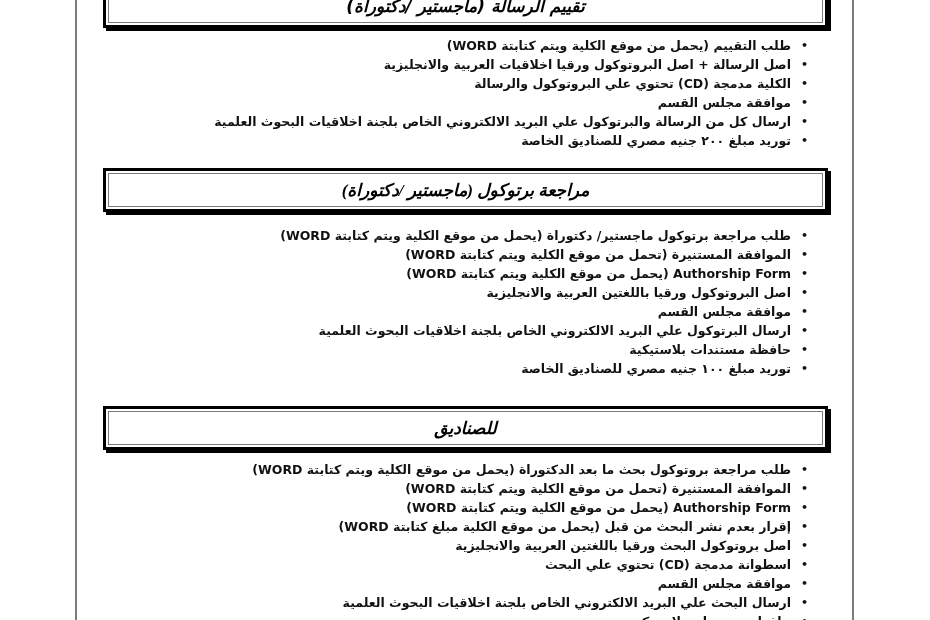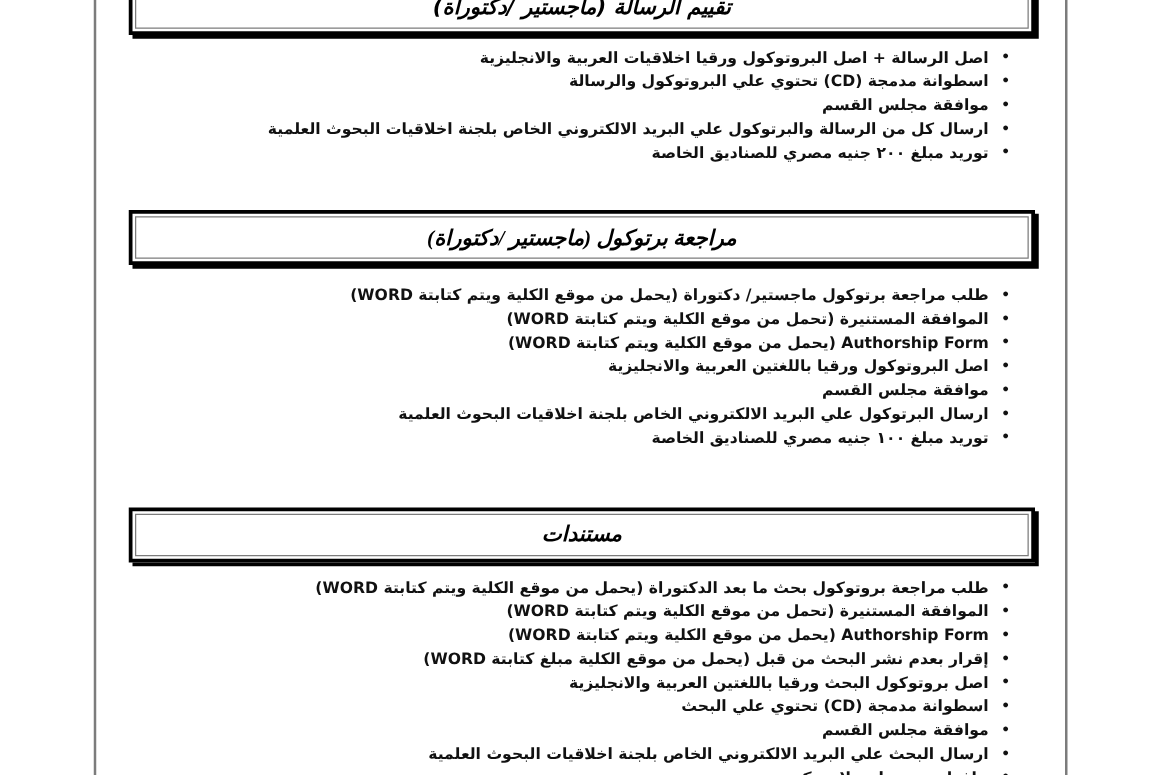--- a/index.html
+++ b/index.html
@@ -48,49 +48,51 @@
 
 <div class="page">
 
   <div>
     <div class="hbox sec0-box">
       <div class="hbox-inner">
         <div class="hbox-title">تقييم الرسالة (ماجستير /دكتوراة)</div>
       </div>
     </div>
     <div class="blist sec0-list">
+        <div class="bullet-line"><span class="dot">•</span><span class="txt">طلب التقييم (يحمل من موقع الكلية ويتم كتابتة WORD)</span></div>
         <div class="bullet-line"><span class="dot">•</span><span class="txt">اصل الرسالة + اصل البروتوكول ورقيا اخلاقيات العربية والانجليزية</span></div>
-        <div class="bullet-line"><span class="dot">•</span><span class="txt">اسطوانة مدمجة (CD) تحتوي علي البروتوكول والرسالة</span></div>
+        <div class="bullet-line"><span class="dot">•</span><span class="txt">الكلية مدمجة (CD) تحتوي علي البروتوكول والرسالة</span></div>
         <div class="bullet-line"><span class="dot">•</span><span class="txt">موافقة مجلس القسم</span></div>
         <div class="bullet-line"><span class="dot">•</span><span class="txt">ارسال كل من الرسالة والبرتوكول علي البريد الالكتروني الخاص بلجنة اخلاقيات البحوث العلمية</span></div>
         <div class="bullet-line"><span class="dot">•</span><span class="txt">توريد مبلغ ٢٠٠ جنيه مصري للصناديق الخاصة</span></div>
       </div>
   </div>
 
   <div>
     <div class="hbox sec1-box">
       <div class="hbox-inner">
         <div class="hbox-title">مراجعة برتوكول (ماجستير /دكتوراة)</div>
       </div>
     </div>
     <div class="blist sec1-list">
         <div class="bullet-line"><span class="dot">•</span><span class="txt">طلب مراجعة برتوكول ماجستير/ دكتوراة (يحمل من موقع الكلية ويتم كتابتة WORD)</span></div>
         <div class="bullet-line"><span class="dot">•</span><span class="txt">الموافقة المستنيرة (تحمل من موقع الكلية ويتم كتابتة WORD)</span></div>
         <div class="bullet-line"><span class="dot">•</span><span class="txt">Authorship Form (يحمل من موقع الكلية ويتم كتابتة WORD)</span></div>
         <div class="bullet-line"><span class="dot">•</span><span class="txt">اصل البروتوكول ورقيا باللغتين العربية والانجليزية</span></div>
         <div class="bullet-line"><span class="dot">•</span><span class="txt">موافقة مجلس القسم</span></div>
         <div class="bullet-line"><span class="dot">•</span><span class="txt">ارسال البرتوكول علي البريد الالكتروني الخاص بلجنة اخلاقيات البحوث العلمية</span></div>
+        <div class="bullet-line"><span class="dot">•</span><span class="txt">حافظة مستندات بلاستيكية</span></div>
         <div class="bullet-line"><span class="dot">•</span><span class="txt">توريد مبلغ ١٠٠ جنيه مصري للصناديق الخاصة</span></div>
       </div>
   </div>
 
   <div>
     <div class="hbox sec2-box">
       <div class="hbox-inner">
-        <div class="hbox-title">مستندات</div>
+        <div class="hbox-title">للصناديق</div>
       </div>
     </div>
     <div class="blist sec2-list">
         <div class="bullet-line"><span class="dot">•</span><span class="txt">طلب مراجعة بروتوكول بحث ما بعد الدكتوراة (يحمل من موقع الكلية ويتم كتابتة WORD)</span></div>
         <div class="bullet-line"><span class="dot">•</span><span class="txt">الموافقة المستنيرة (تحمل من موقع الكلية ويتم كتابتة WORD)</span></div>
         <div class="bullet-line"><span class="dot">•</span><span class="txt">Authorship Form (يحمل من موقع الكلية ويتم كتابتة WORD)</span></div>
         <div class="bullet-line"><span class="dot">•</span><span class="txt">إقرار بعدم نشر البحث من قبل (يحمل من موقع الكلية مبلغ كتابتة WORD)</span></div>
         <div class="bullet-line"><span class="dot">•</span><span class="txt">اصل بروتوكول البحث ورقيا باللغتين العربية والانجليزية</span></div>
         <div class="bullet-line"><span class="dot">•</span><span class="txt">اسطوانة مدمجة (CD) تحتوي علي البحث</span></div>
         <div class="bullet-line"><span class="dot">•</span><span class="txt">موافقة مجلس القسم</span></div>

